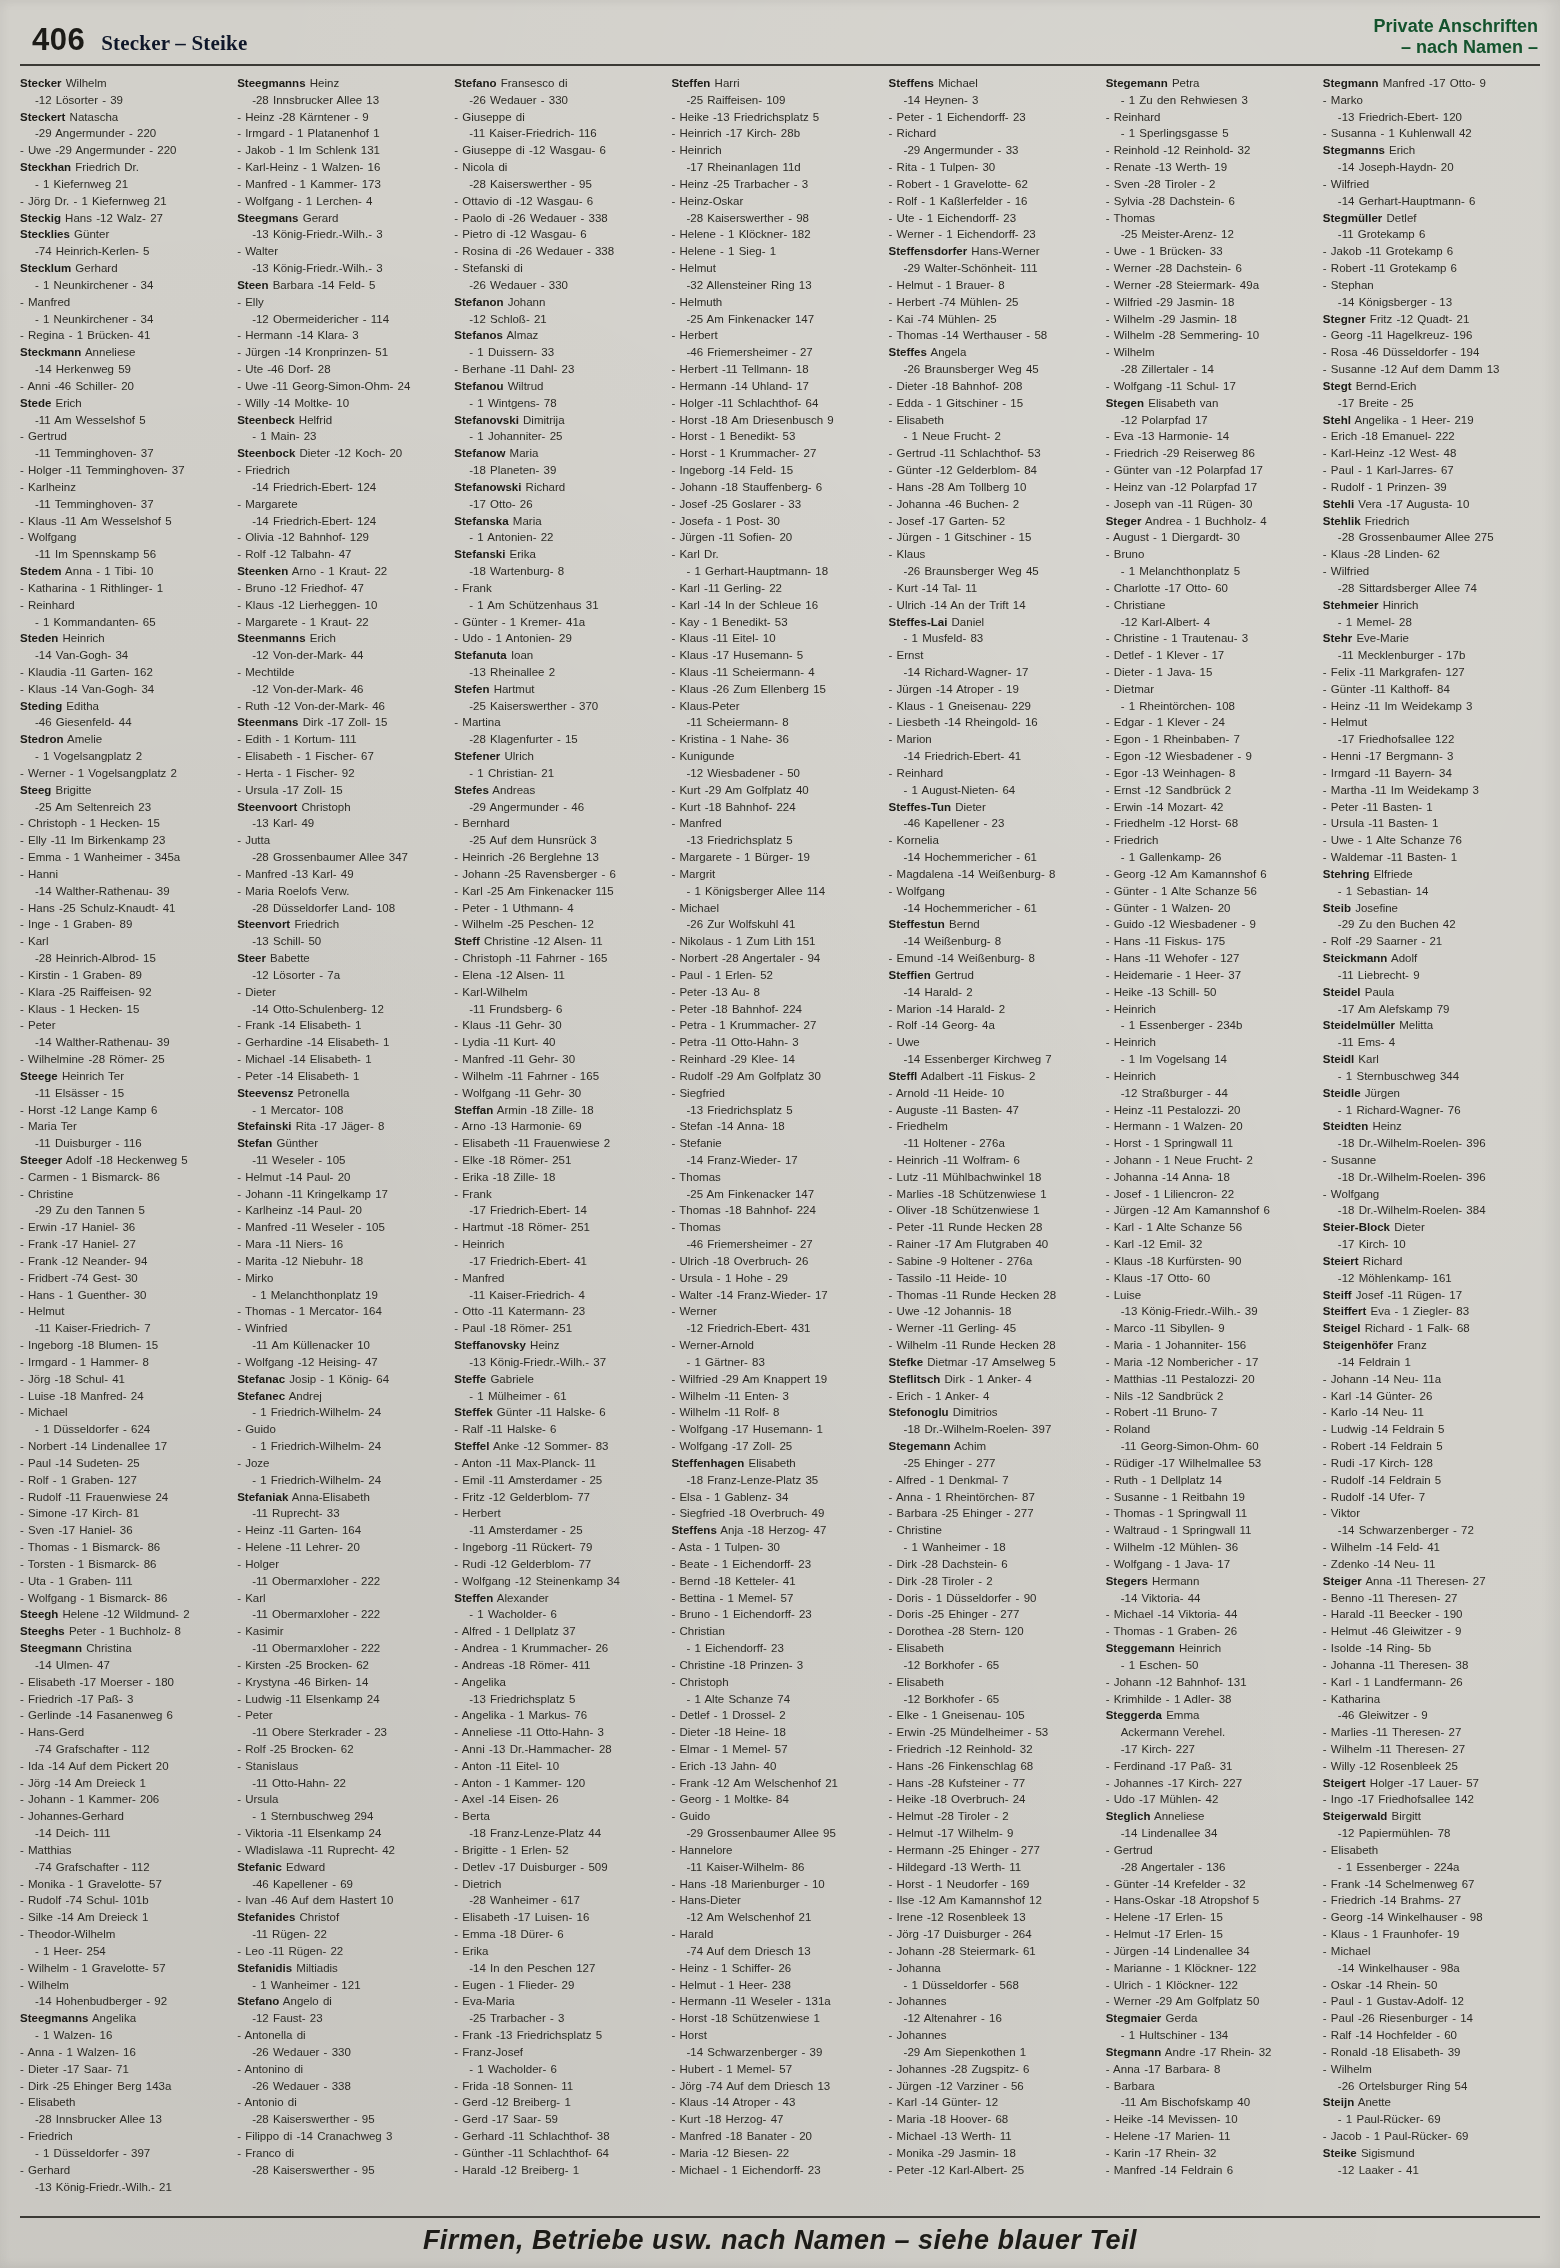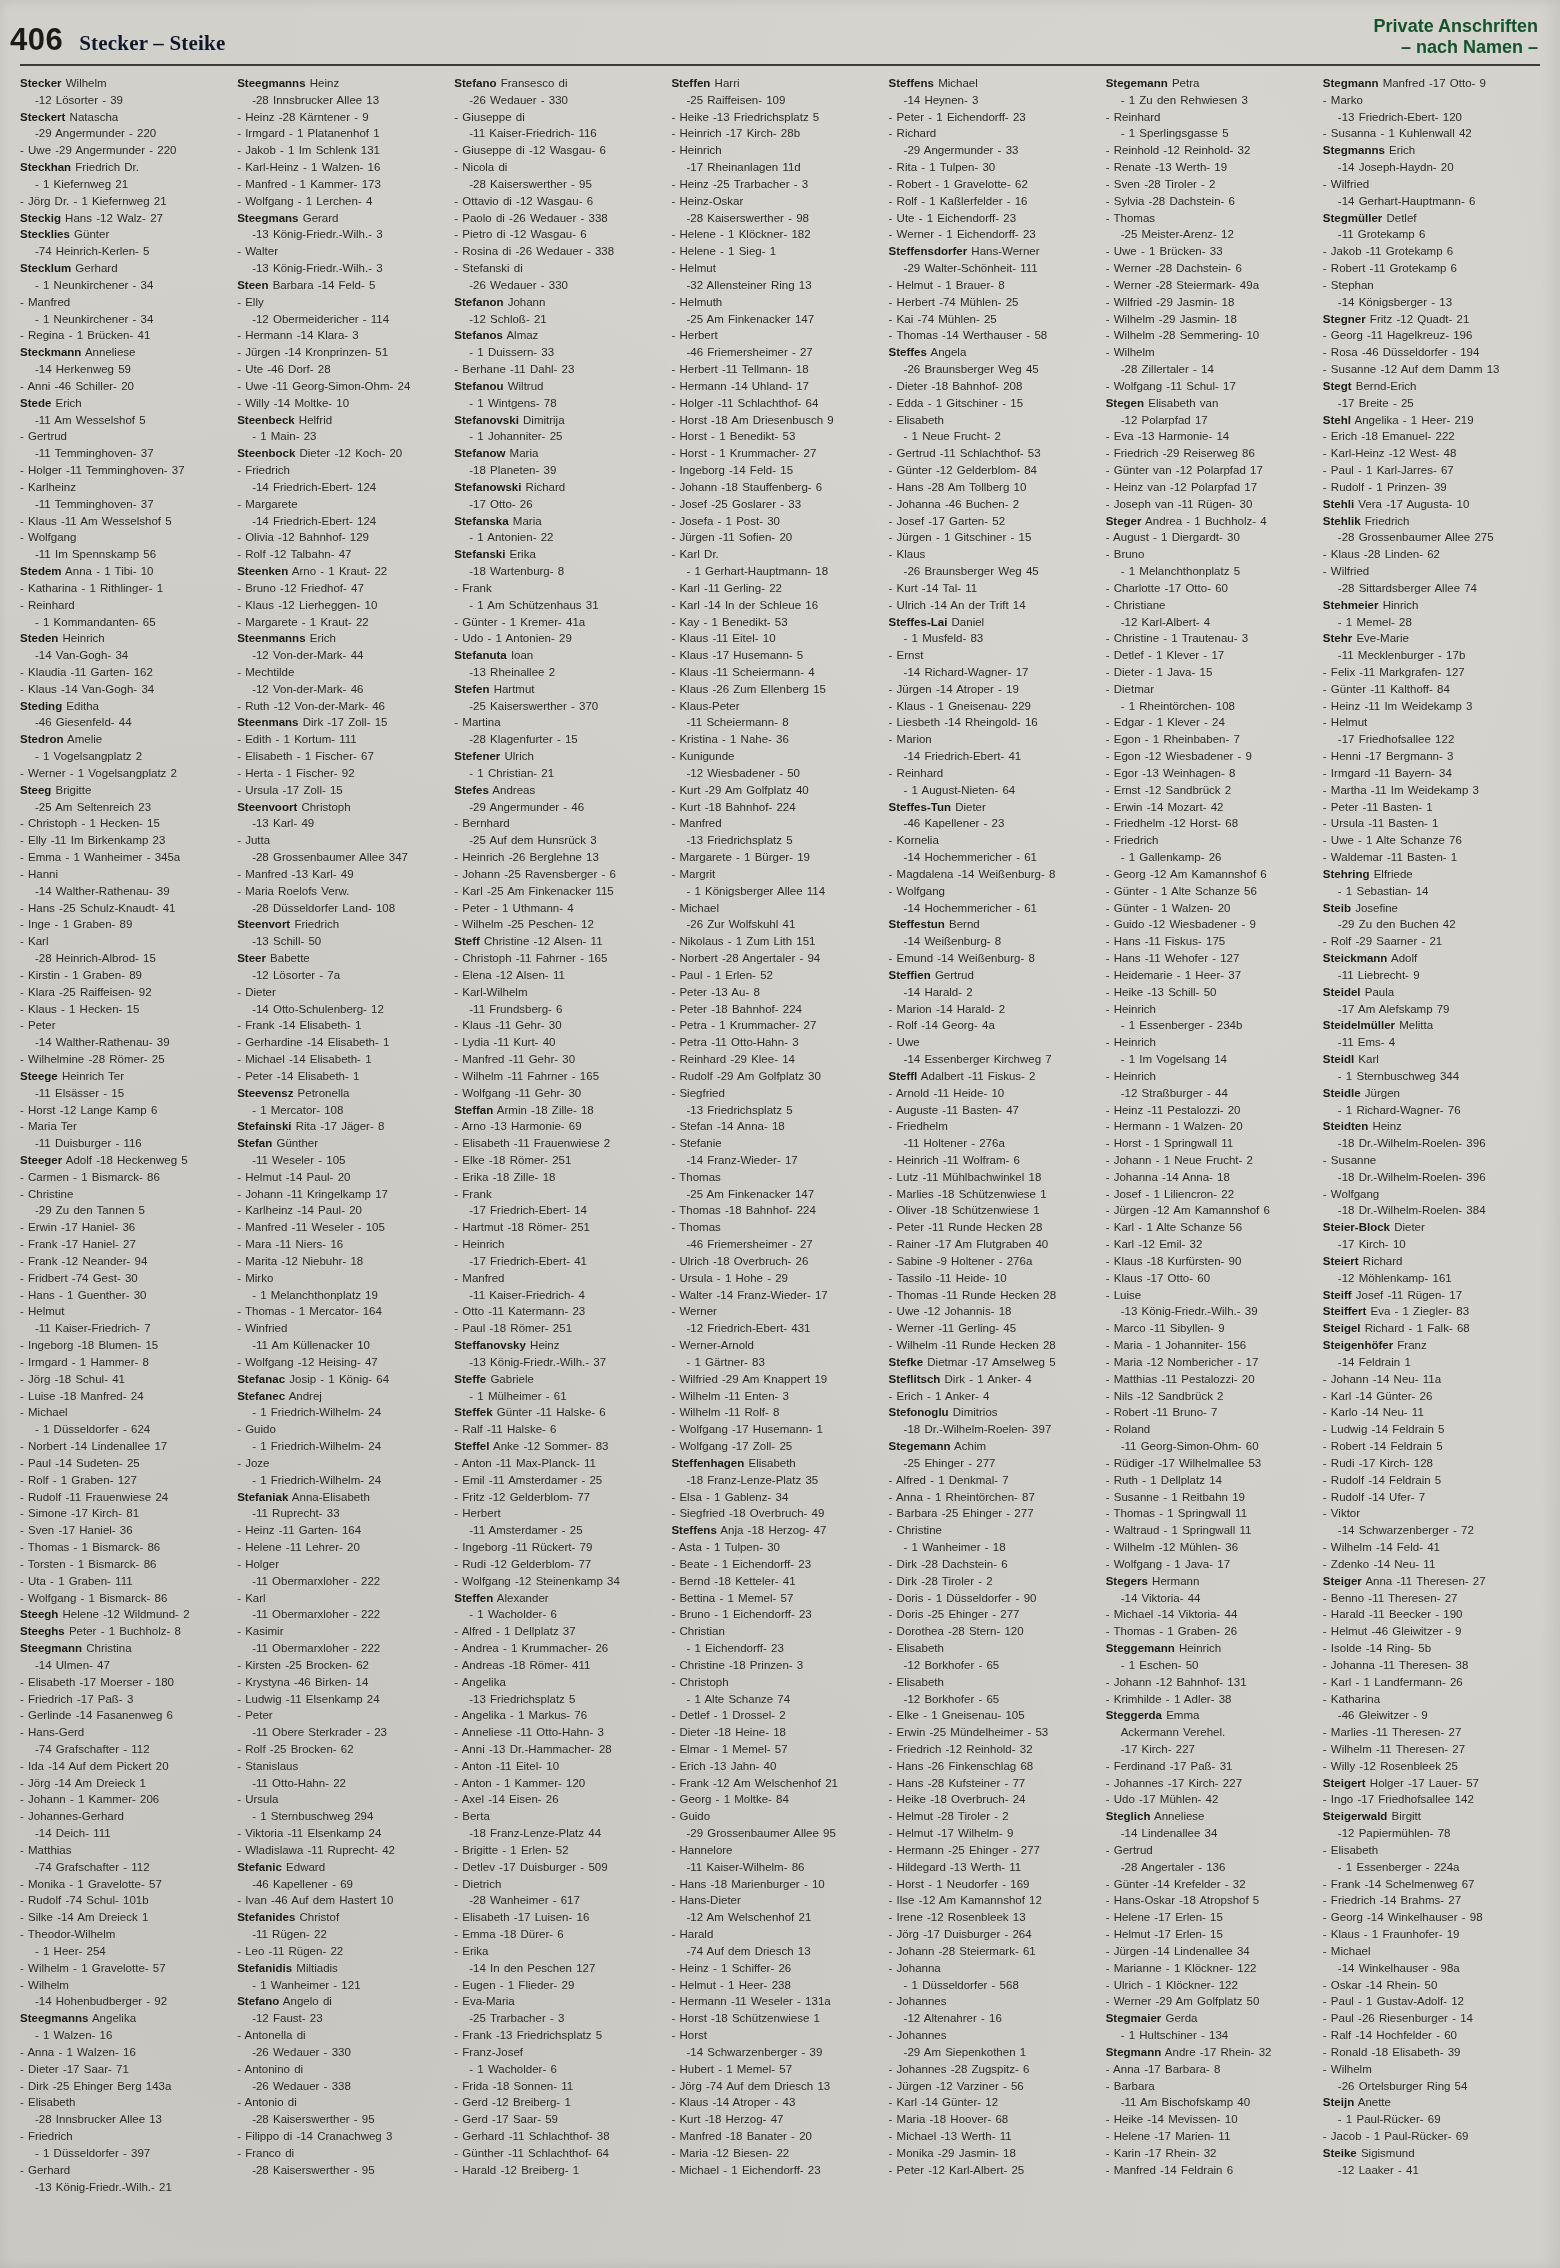--- a/index.html
+++ b/index.html
@@ -7,21 +7,21 @@
     width:1560px;height:2268px;
     font-family:"Liberation Sans","DejaVu Sans",sans-serif;
     background:
       radial-gradient(ellipse at 72% 18%, rgba(255,255,255,0.10), transparent 60%),
       radial-gradient(ellipse at 15% 85%, rgba(0,0,0,0.05), transparent 65%),
       #d2d0ca;
     color:#26251f;
     overflow:hidden;
   }
   .page{width:1560px;height:2268px;display:flex;flex-direction:column;box-shadow:inset -8px 0 14px rgba(0,0,0,0.06), inset 4px 0 10px rgba(0,0,0,0.03);}
-  .hdr{display:flex;justify-content:space-between;align-items:flex-end;padding:16px 22px 6px 10px;}
+  .hdr{display:flex;justify-content:space-between;align-items:flex-end;padding:16px 22px 6px 32px;}
   .hdr-left{display:flex;align-items:baseline;}
   .pgnum{font-size:31px;font-weight:bold;letter-spacing:0.5px;color:#1c1b17;}
   .pgrange{font-size:21px;font-weight:bold;margin-left:16px;color:#0f172a;letter-spacing:0.2px;font-family:Liberation Serif, serif;}
   .hdr-right{text-align:right;font-size:18px;font-weight:bold;line-height:21px;color:#14532d;}
   .rule{border-top:2px solid #3b3a35;margin:0 20px;}
   .cols{flex:1;display:flex;padding:9px 20px 0 20px;overflow:hidden;}
   .col{flex:1 1 0;overflow:hidden;}
   .ln{font-size:11.5px;line-height:16.84px;height:16.84px;white-space:nowrap;overflow:hidden;color:#2b2a24;word-spacing:1px;}
   .ln b{font-weight:bold;color:#1b1a16;}
   .ln.c{padding-left:15px;}
@@ -929,13 +929,14 @@
         <div class="ln s">- Ronald -18 Elisabeth- 39</div>
         <div class="ln s">- Wilhelm</div>
         <div class="ln c">-26 Ortelsburger Ring 54</div>
         <div class="ln h"><b>Steijn</b> Anette</div>
         <div class="ln c">- 1 Paul-Rücker- 69</div>
         <div class="ln s">- Jacob - 1 Paul-Rücker- 69</div>
         <div class="ln h"><b>Steike</b> Sigismund</div>
         <div class="ln c">-12 Laaker - 41</div>
       </div>
   </div>
+  <div class="ftr">Firmen, Betriebe usw. nach Namen – siehe blauer Teil</div>
 </div>
 
 </body></html>

